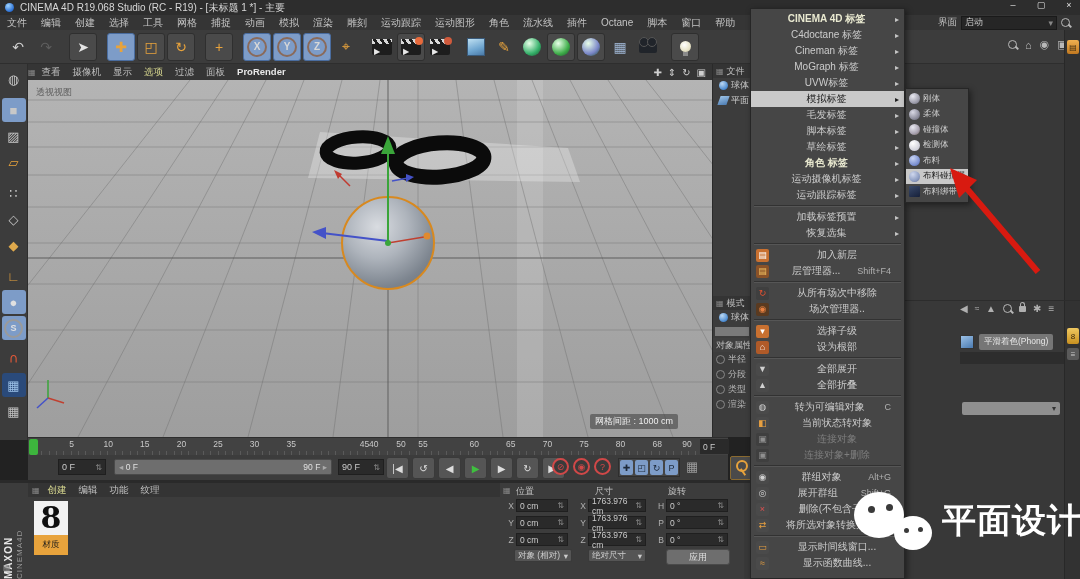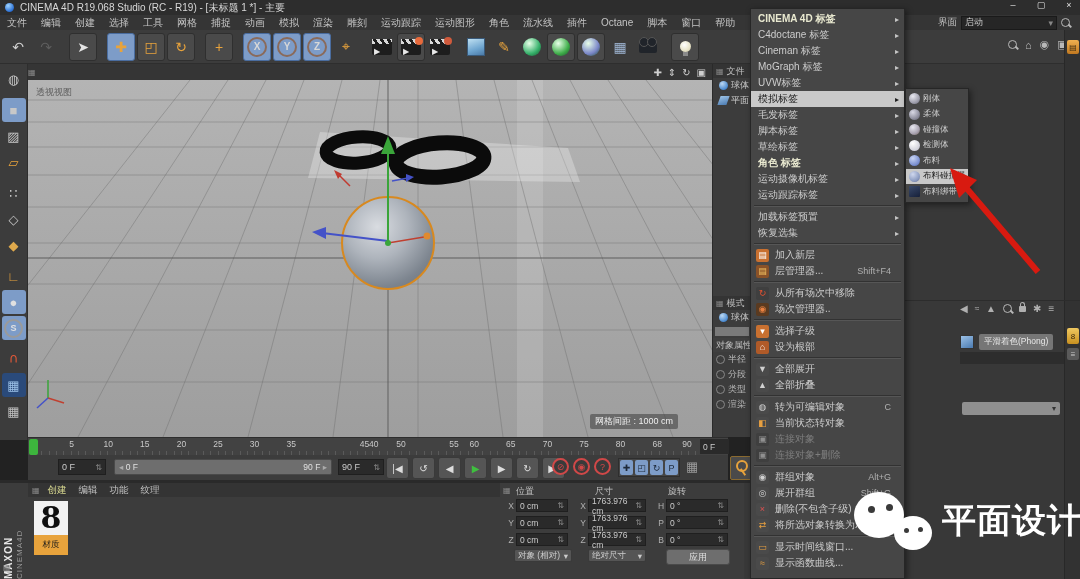--- a/index.html
+++ b/index.html
@@ -173,21 +173,21 @@
        padding:2px 5px;white-space:nowrap;}
   #attr-dark-row{left:960px;top:352px;width:104px;height:12px;background:#2d2d2d;z-index:3;}
   #rp-drop{left:962px;top:402px;width:98px;height:13px;background:#8f8f8f;border-radius:2px;
        display:flex;align-items:center;justify-content:flex-end;padding-right:4px;color:#333;
        font-size:8px;z-index:3;box-sizing:border-box;}
   
   #ctx{left:750px;top:8px;width:155px;bottom:0;background:#464646;border:1px solid #262626;
        box-shadow:2px 2px 6px rgba(0,0,0,.45);z-index:40;padding-top:2px;box-sizing:border-box;}
   .ctx-item{display:flex;align-items:center;height:16px;font-size:10px;color:#cccccc;
        padding:0 5px;white-space:nowrap;}
-  .ctx-item .lbl{flex:1;overflow:hidden;}
+  .ctx-item .lbl{flex:1;overflow:hidden;text-align:center;}
   .ctx-item .sc{color:#b0b0b0;font-size:9px;margin-right:8px;}
   .ctx-item .arr{color:#c8c8c8;font-size:8px;}
   .ctx-item.hl{background:#c9c9c9;color:#1a1a1a;}
   .ctx-item.hl .arr{color:#1a1a1a;}
   .ctx-item.bold{font-weight:bold;color:#e9e9d0;}
   .ctx-item.dis{color:#7e7e7e;}
   .ctx-sep{height:0;border-top:1px solid #323232;border-bottom:1px solid #565656;margin:2px 3px;}
   .ctx-ic{width:13px;height:13px;border-radius:2px;margin-right:6px;display:flex;flex:none;
        align-items:center;justify-content:center;font-size:9px;line-height:13px;}
   .ctx-pad{width:2px;flex:none;}
@@ -365,20 +365,29 @@
     <div class="lti active" style="background: rgb(42, 74, 122);">
       <span style="color: rgb(156, 194, 232);">▦</span>
     </div>
     <div class="lti">
       <span style="color: rgb(192, 192, 192);">▦</span>
     </div>
   </div>
 
 <div id="vp-menu" class="abs">
   <span class="grid-glyph">▦</span>
+  <span id="vp-menu-items" style="display:flex;">
+      <span class="menu-item">查看</span>
+      <span class="menu-item">摄像机</span>
+      <span class="menu-item">显示</span>
+      <span class="menu-item" style="color: rgb(216, 216, 144);">选项</span>
+      <span class="menu-item">过滤</span>
+      <span class="menu-item">面板</span>
+      <span class="menu-item" style="color: rgb(232, 232, 232); font-weight: bold;">ProRender</span>
+    </span>
   <span id="vp-nav">
       <span>✚</span>
       <span>⇕</span>
       <span>↻</span>
       <span>▣</span>
     </span>
 </div>
 
 <div id="viewport" class="abs">
   <div class="band" style="left:489px;width:26px;"></div>
@@ -500,21 +509,21 @@
       <span class="tick-lbl" style="left: 43.6px;">5</span>
       <span class="tick-lbl" style="left: 80.2px;">10</span>
       <span class="tick-lbl" style="left: 116.8px;">15</span>
       <span class="tick-lbl" style="left: 153.4px;">20</span>
       <span class="tick-lbl" style="left: 190px;">25</span>
       <span class="tick-lbl" style="left: 226.6px;">30</span>
       <span class="tick-lbl" style="left: 263.2px;">35</span>
       <span class="tick-lbl" style="left: 299.8px; margin-left: 46px;">40</span>
       <span class="tick-lbl" style="left: 336.4px;">45</span>
       <span class="tick-lbl" style="left: 373px;">50</span>
-      <span class="tick-lbl" style="left: 426px;">55</span>
+      <span class="tick-lbl" style="left: 395px;">55</span>
       <span class="tick-lbl" style="left: 446.2px;">60</span>
       <span class="tick-lbl" style="left: 482.8px;">65</span>
       <span class="tick-lbl" style="left: 519.4px;">70</span>
       <span class="tick-lbl" style="left: 556px;">75</span>
       <span class="tick-lbl" style="left: 592.6px;">80</span>
       <span class="tick-lbl" style="left: 629.2px;">68</span>
       <span class="tick-lbl" style="left: 659px;">90</span>
     </div>
   <div id="playhead"></div>
   <div id="cur-frame">

